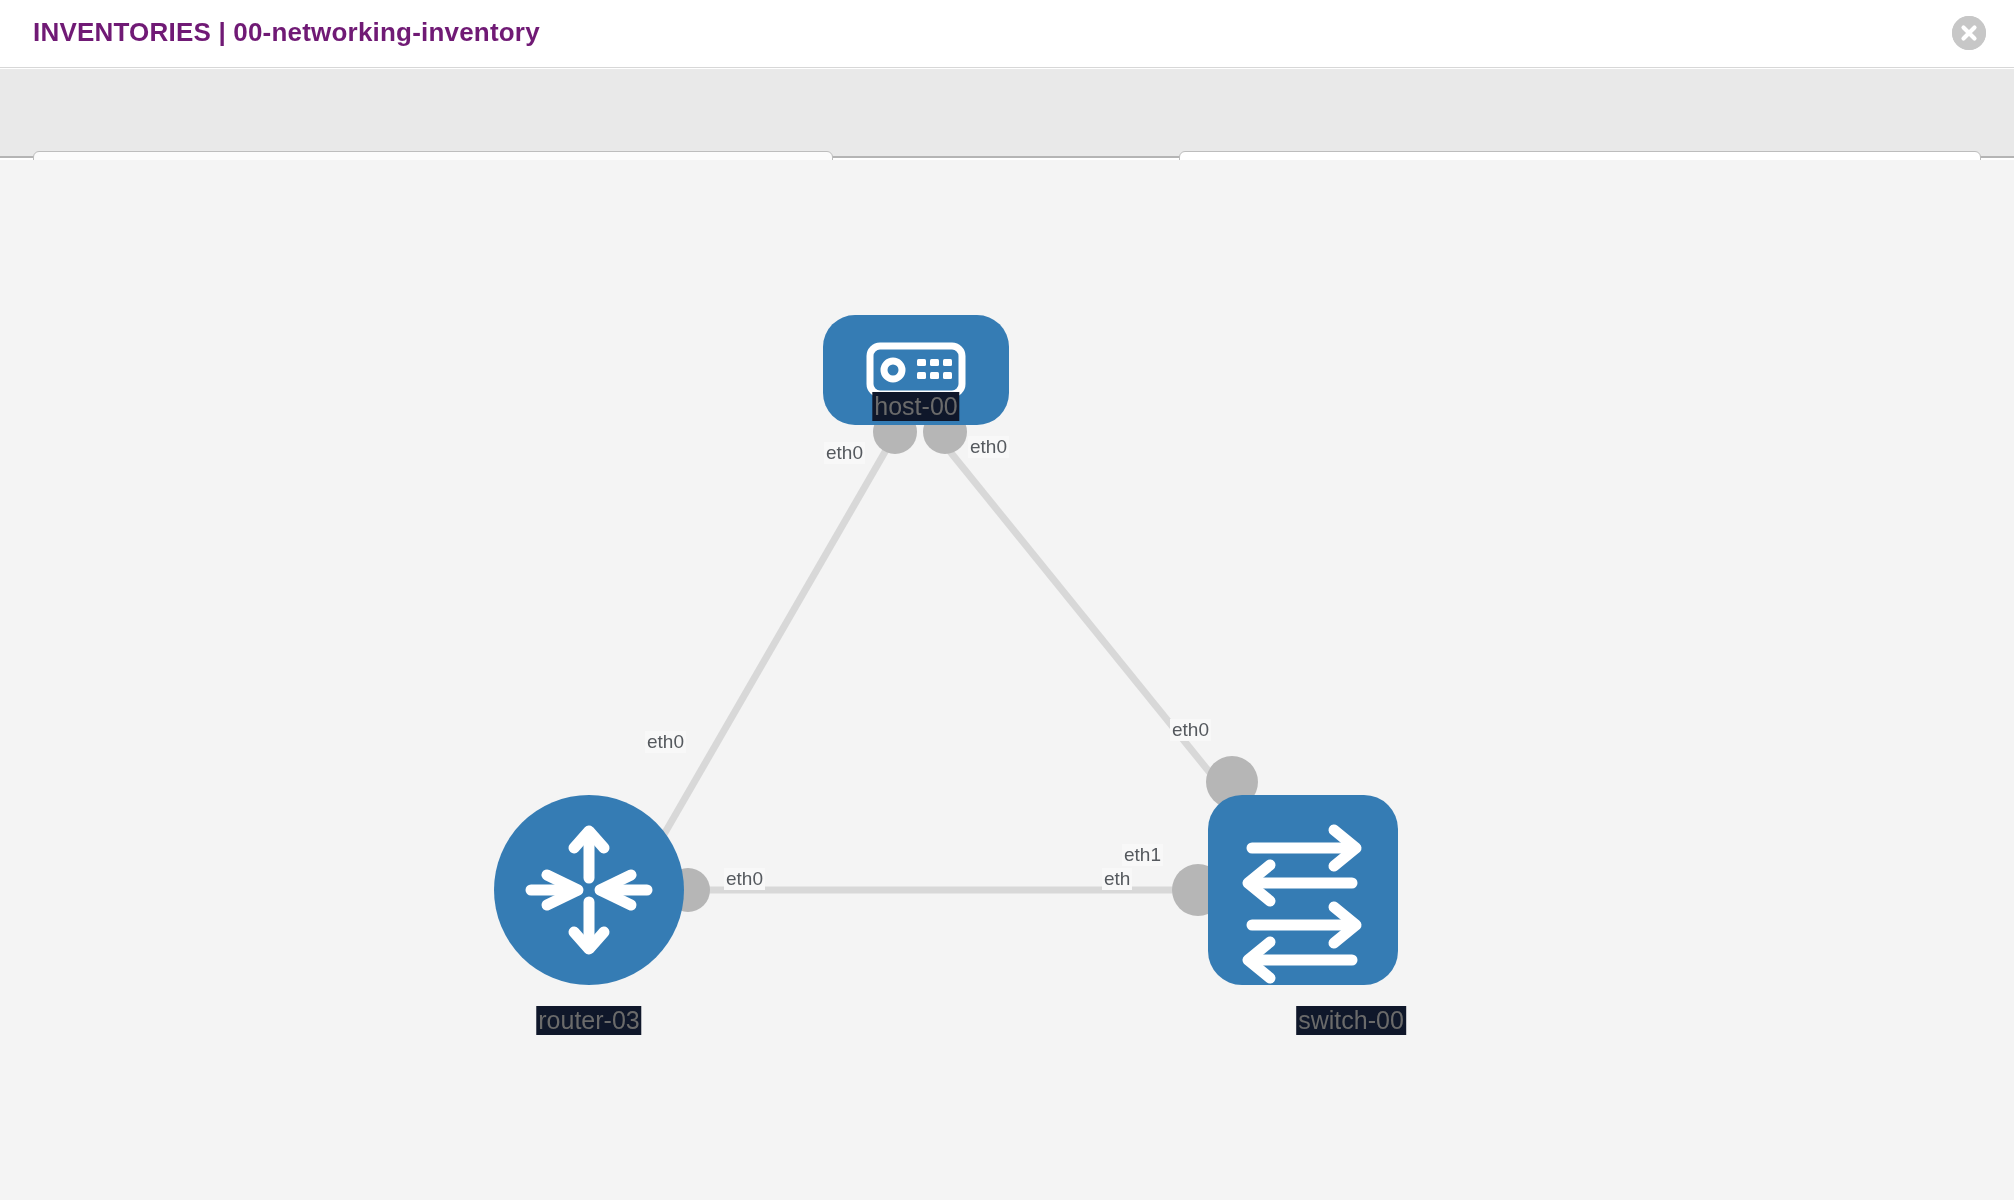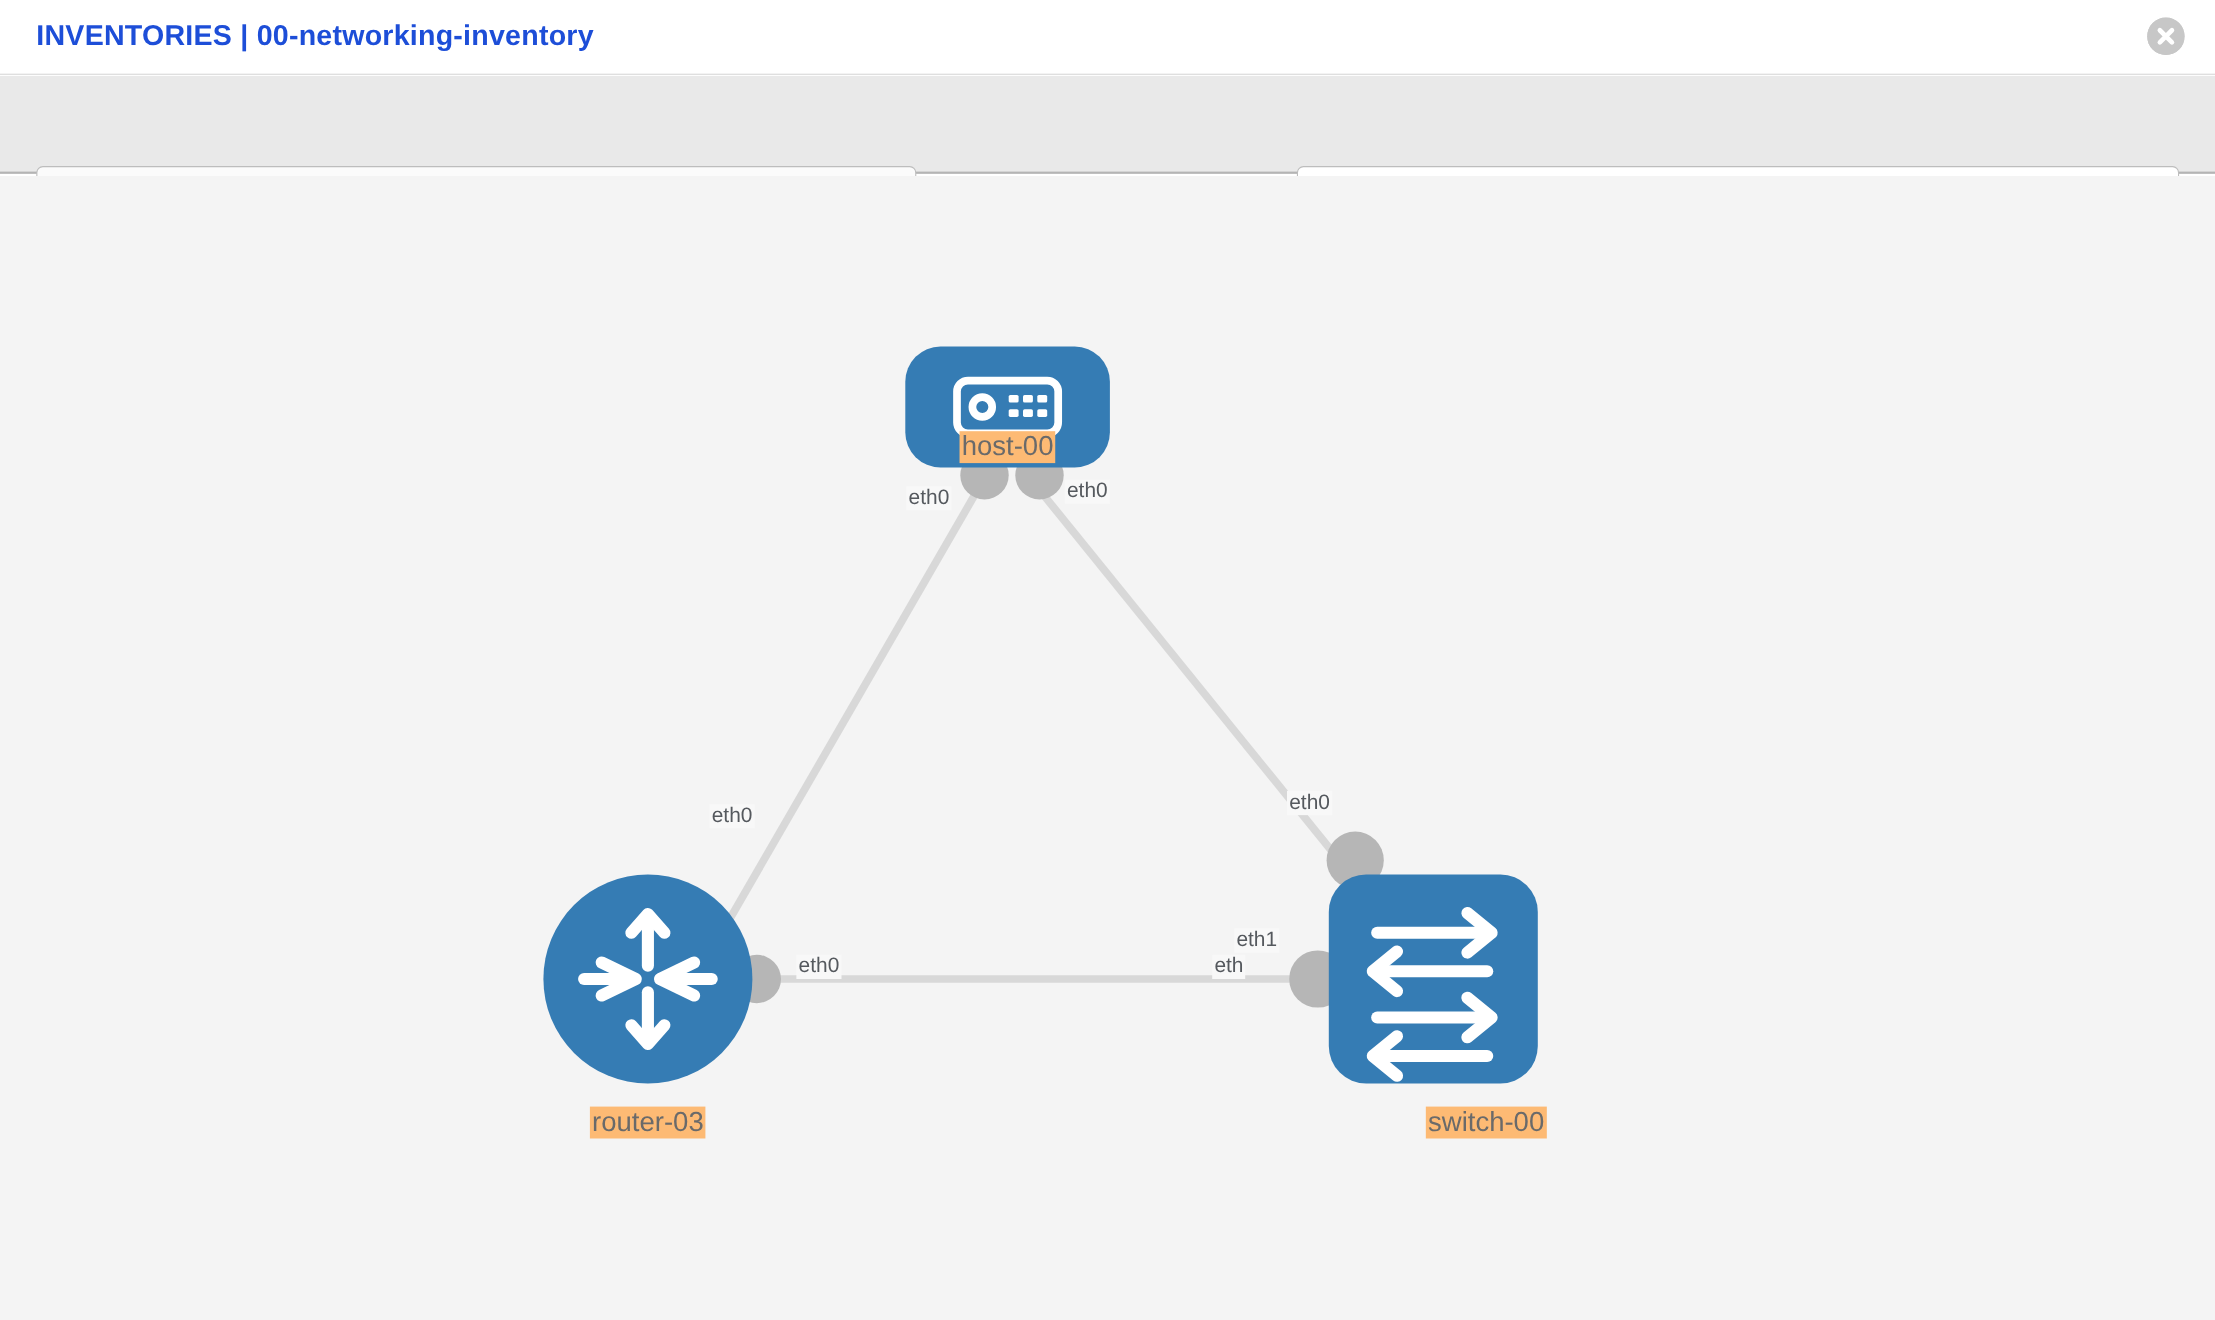--- a/index.html
+++ b/index.html
@@ -14,21 +14,21 @@
   
   .header {
     position: absolute; left: 0; top: 0;
     width: 2014px; height: 68px;
     background: #ffffff;
     border-bottom: 1px solid #d7d7d7;
   }
   .header-title {
     position: absolute; left: 33px; top: 17px;
     font-size: 26px; font-weight: bold;
-    color: #1d4ed8; letter-spacing: 0.2px;
+    color: #701a75; letter-spacing: 0.2px;
     white-space: nowrap;
   }
   .close-btn {
     position: absolute; right: 28px; top: 16px;
     width: 34px; height: 34px; border-radius: 50%;
     background: #c7c7c7;
     cursor: pointer;
   }
   .close-btn svg { display: block; }
 
@@ -79,21 +79,21 @@
     position: absolute; left: 0; top: 160px;
     width: 2014px; height: 1040px;
     background: #f4f4f4;
     overflow: hidden;
   }
   .topology-svg { position: absolute; left: 0; top: 0; }
 
   .node-label {
     position: absolute;
     font-size: 25px; color: #6a6a6a;
-    background: #fdba74;
+    background: #0f172a;
     white-space: nowrap;
     transform: translateX(-50%);
     padding: 0 2px;
     text-align: right;
   }
   .iface-label {
     position: absolute;
     font-size: 19px; color: #55595e;
     background: #f8f8f8;
     white-space: nowrap;

